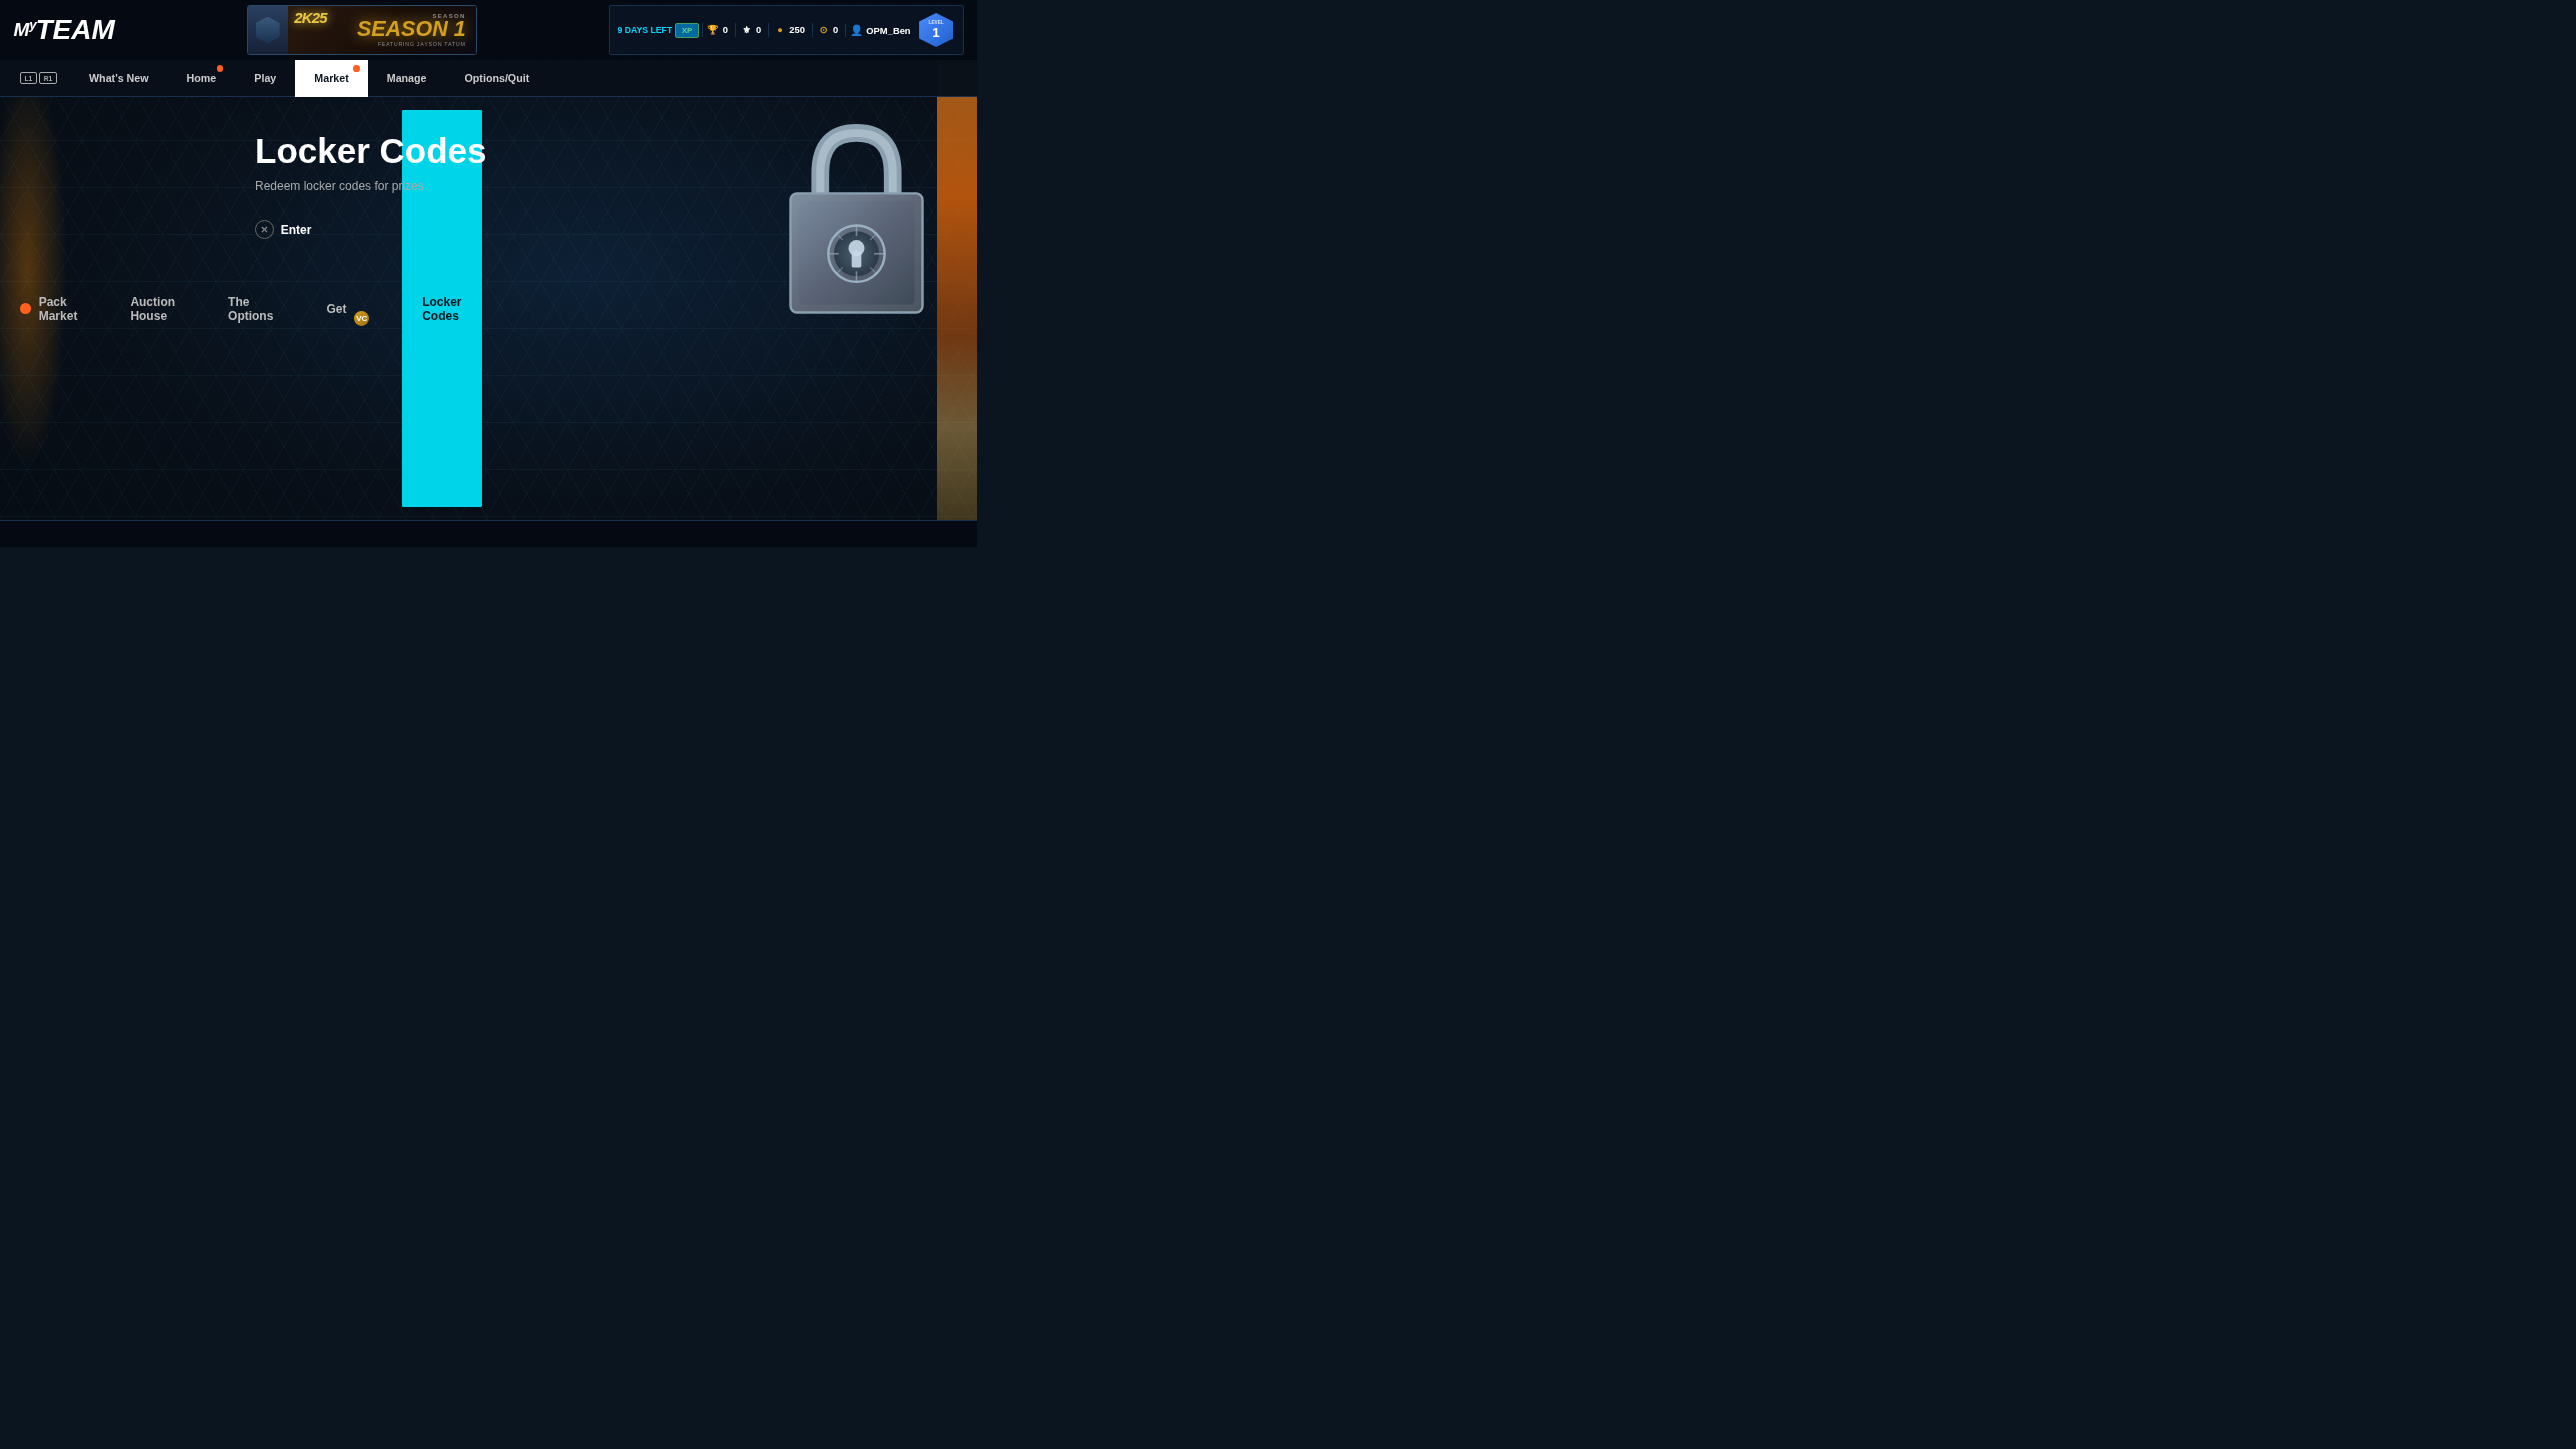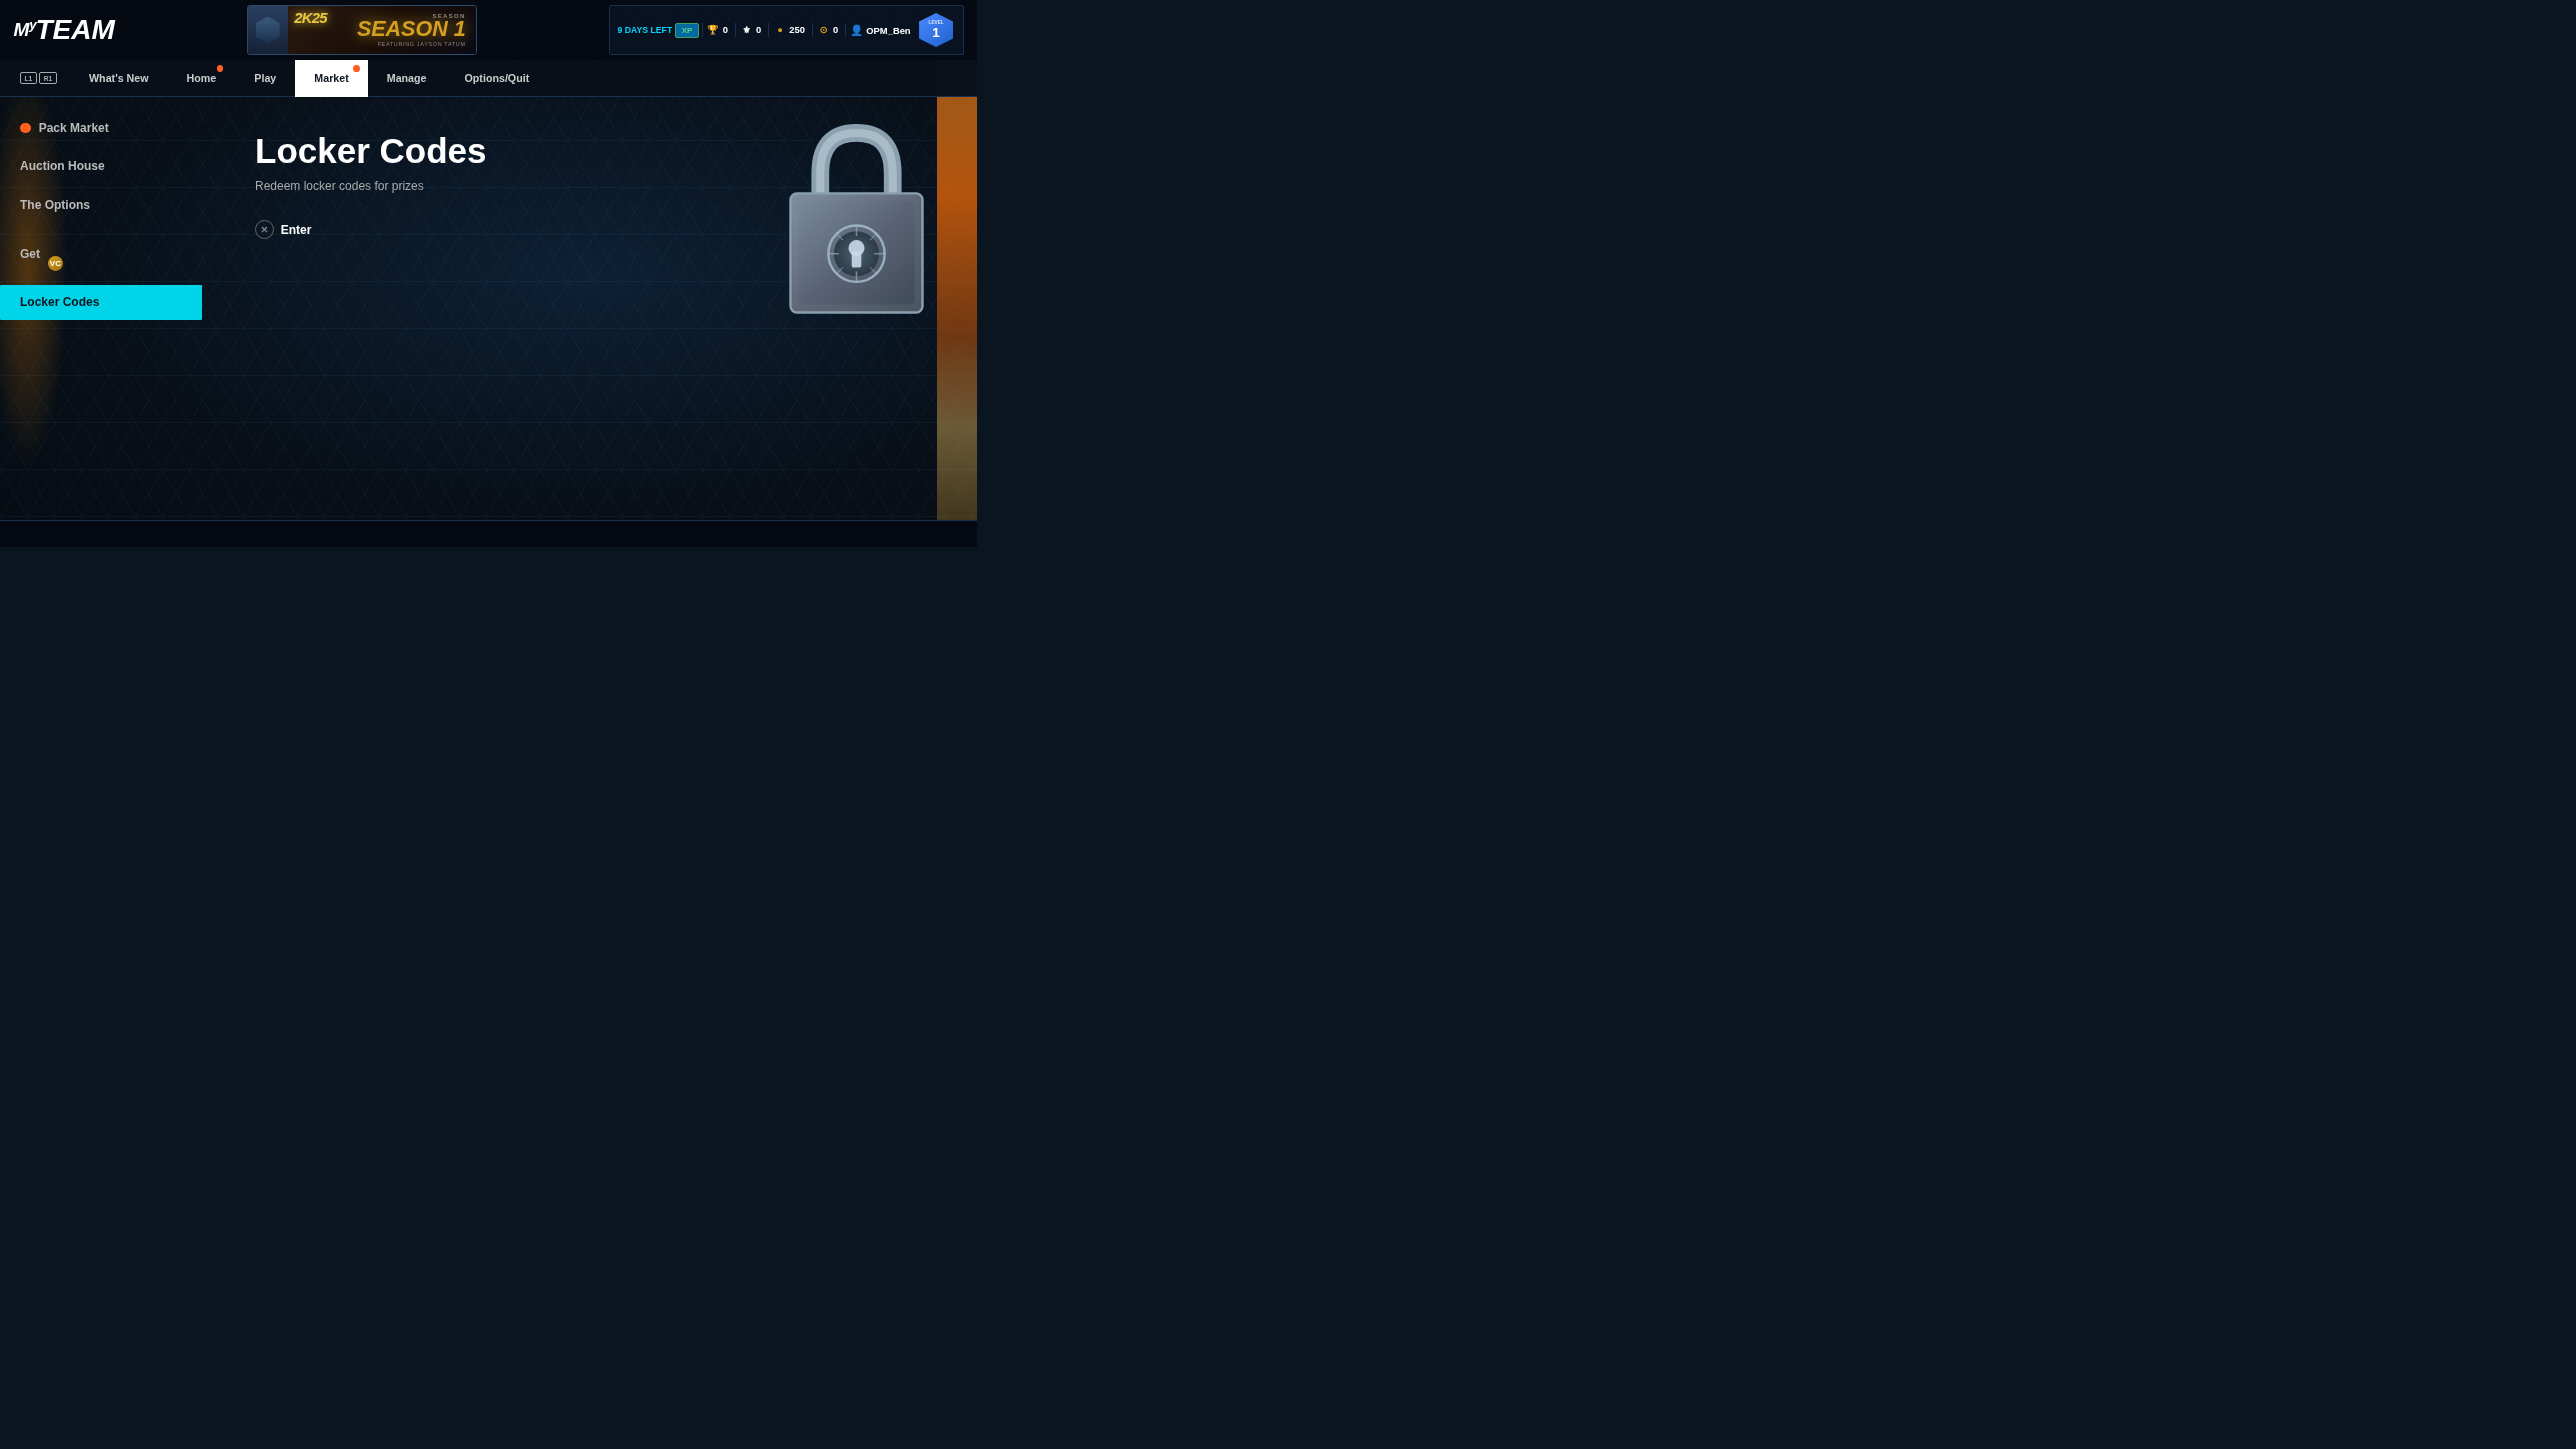--- a/index.html
+++ b/index.html
@@ -231,22 +231,22 @@
       z-index: 5;
       display: flex;
       height: calc(547px - 60px - 37px - 27px);
     }
 
     
     .sidebar {
       width: 215px;
       padding: 13.4px 0;
       display: flex;
-      flex-direction: column;
-      gap: 3px;
+      flex-direction: row;
+      gap: 13px;
       flex-shrink: 0;
     }
 
     .sidebar-item {
       padding: 10.7px 20px;
       color: #bbb;
       font-size: 12px;
       font-weight: 600;
       cursor: pointer;
       display: flex;

